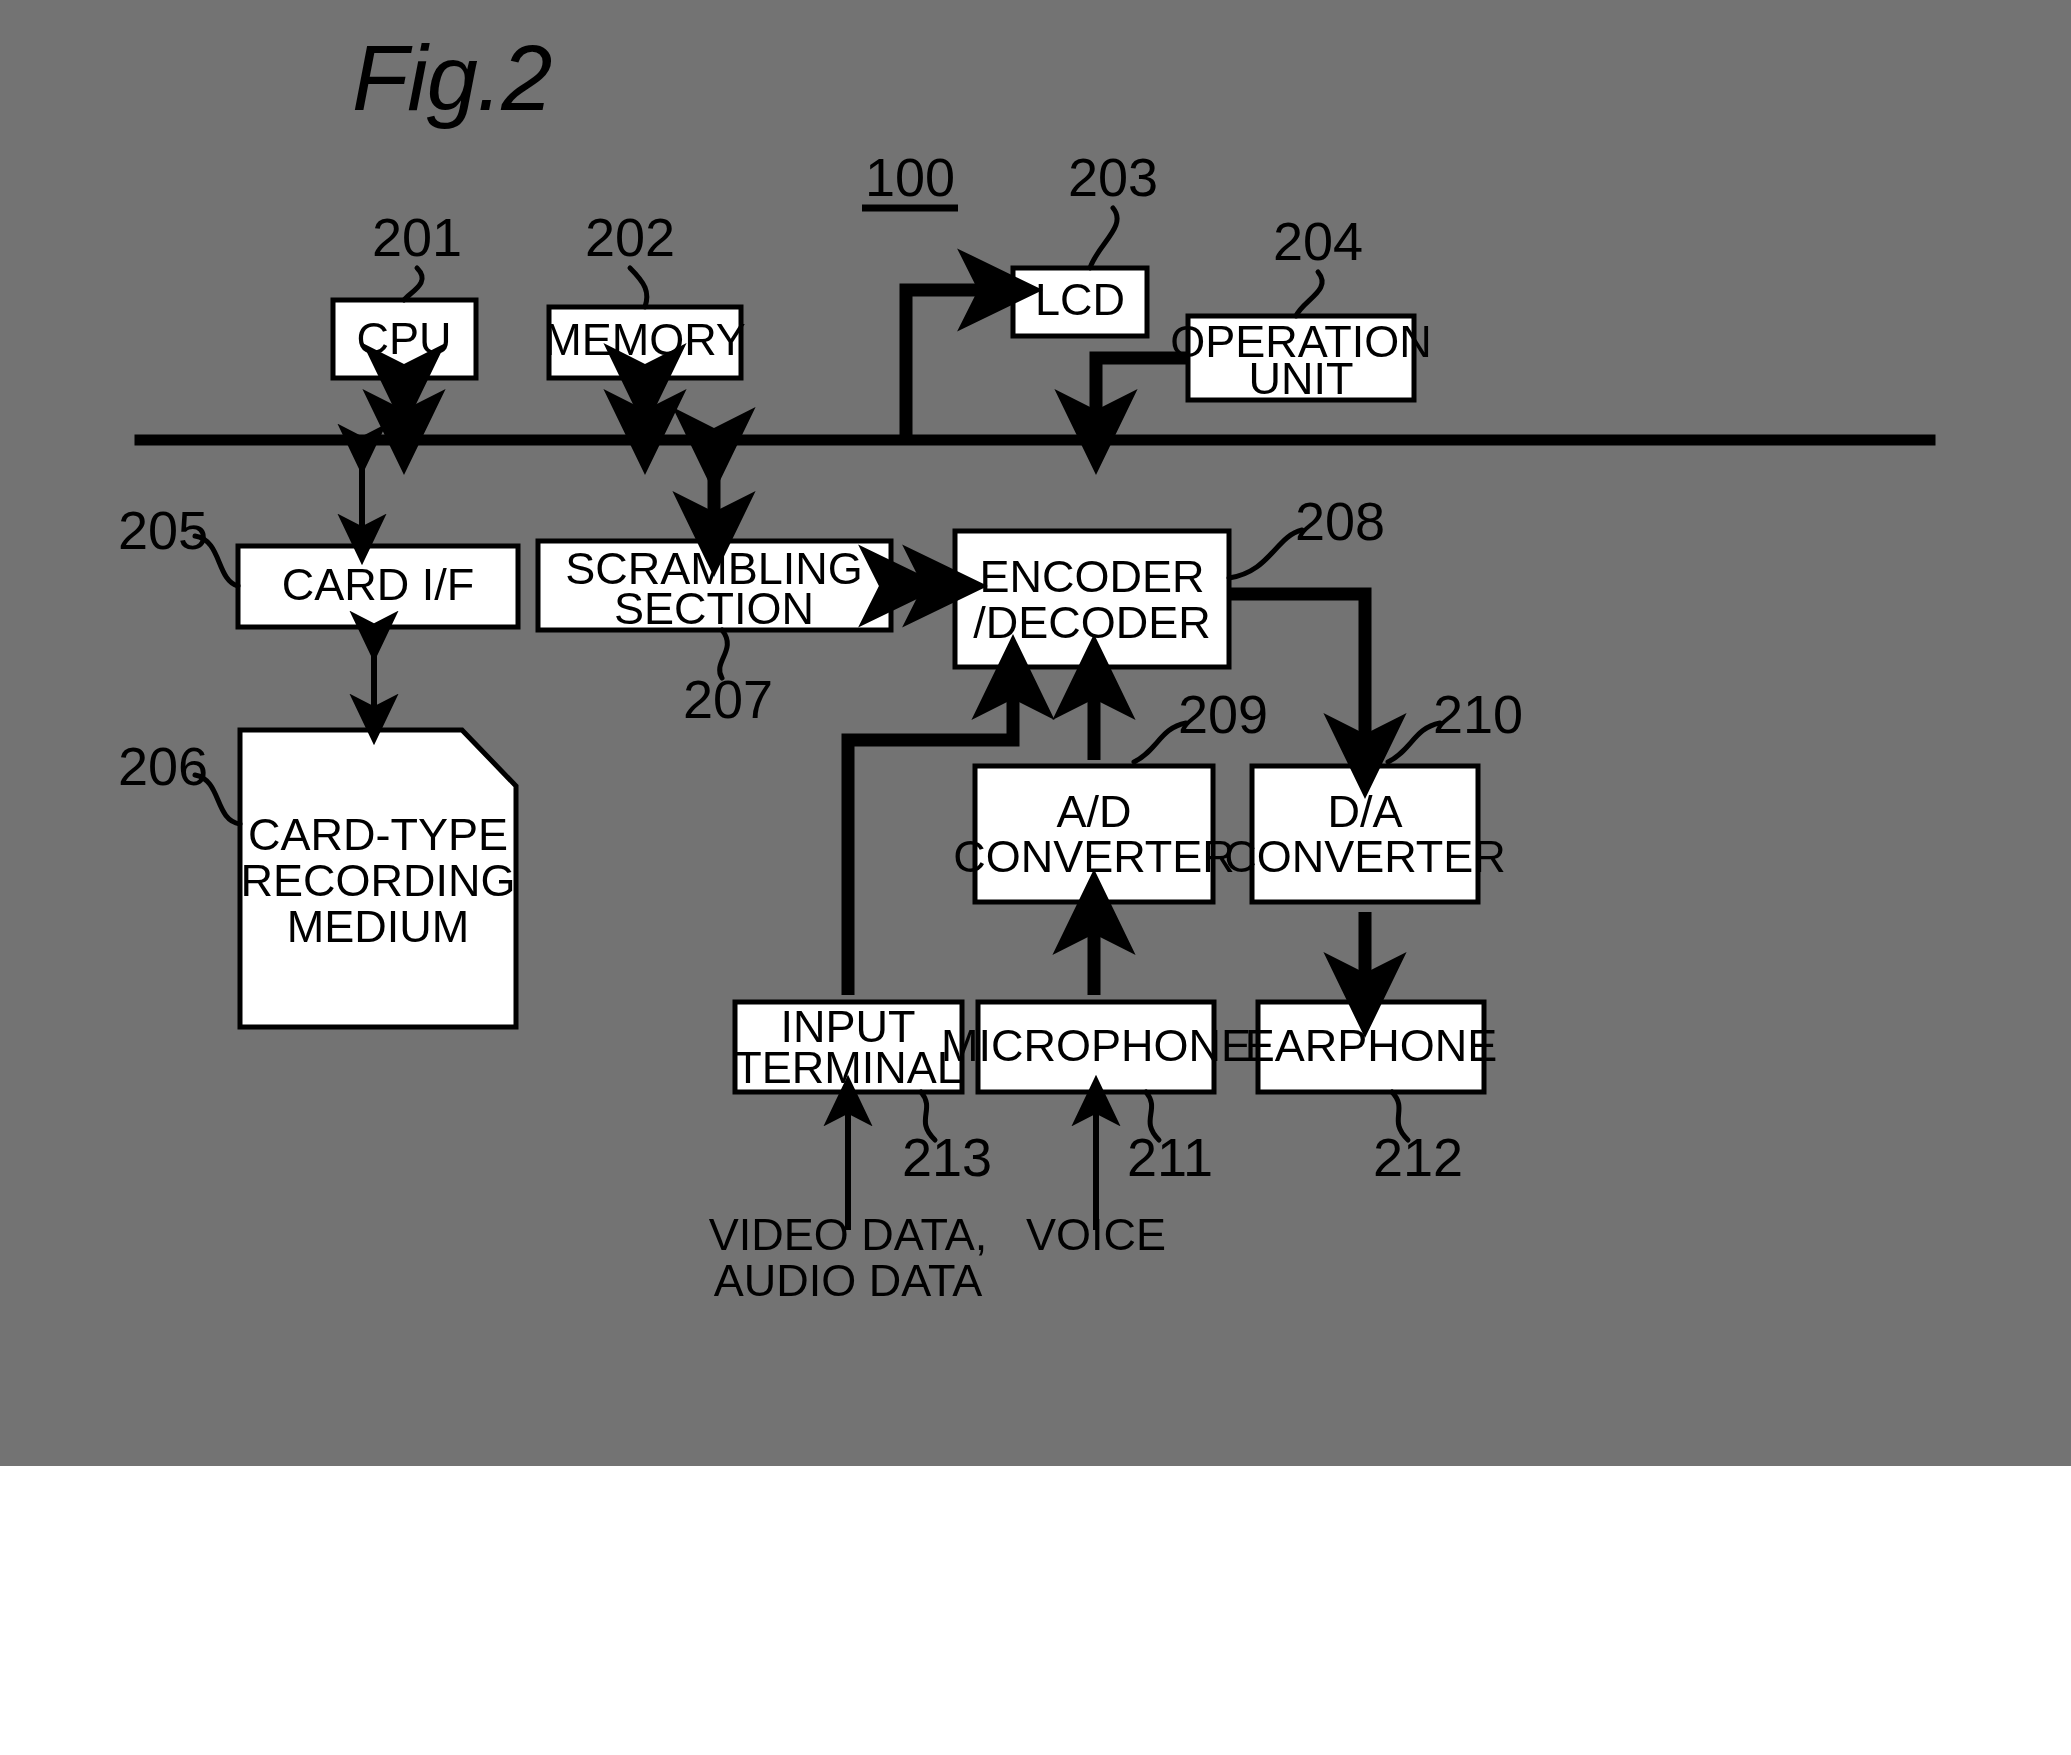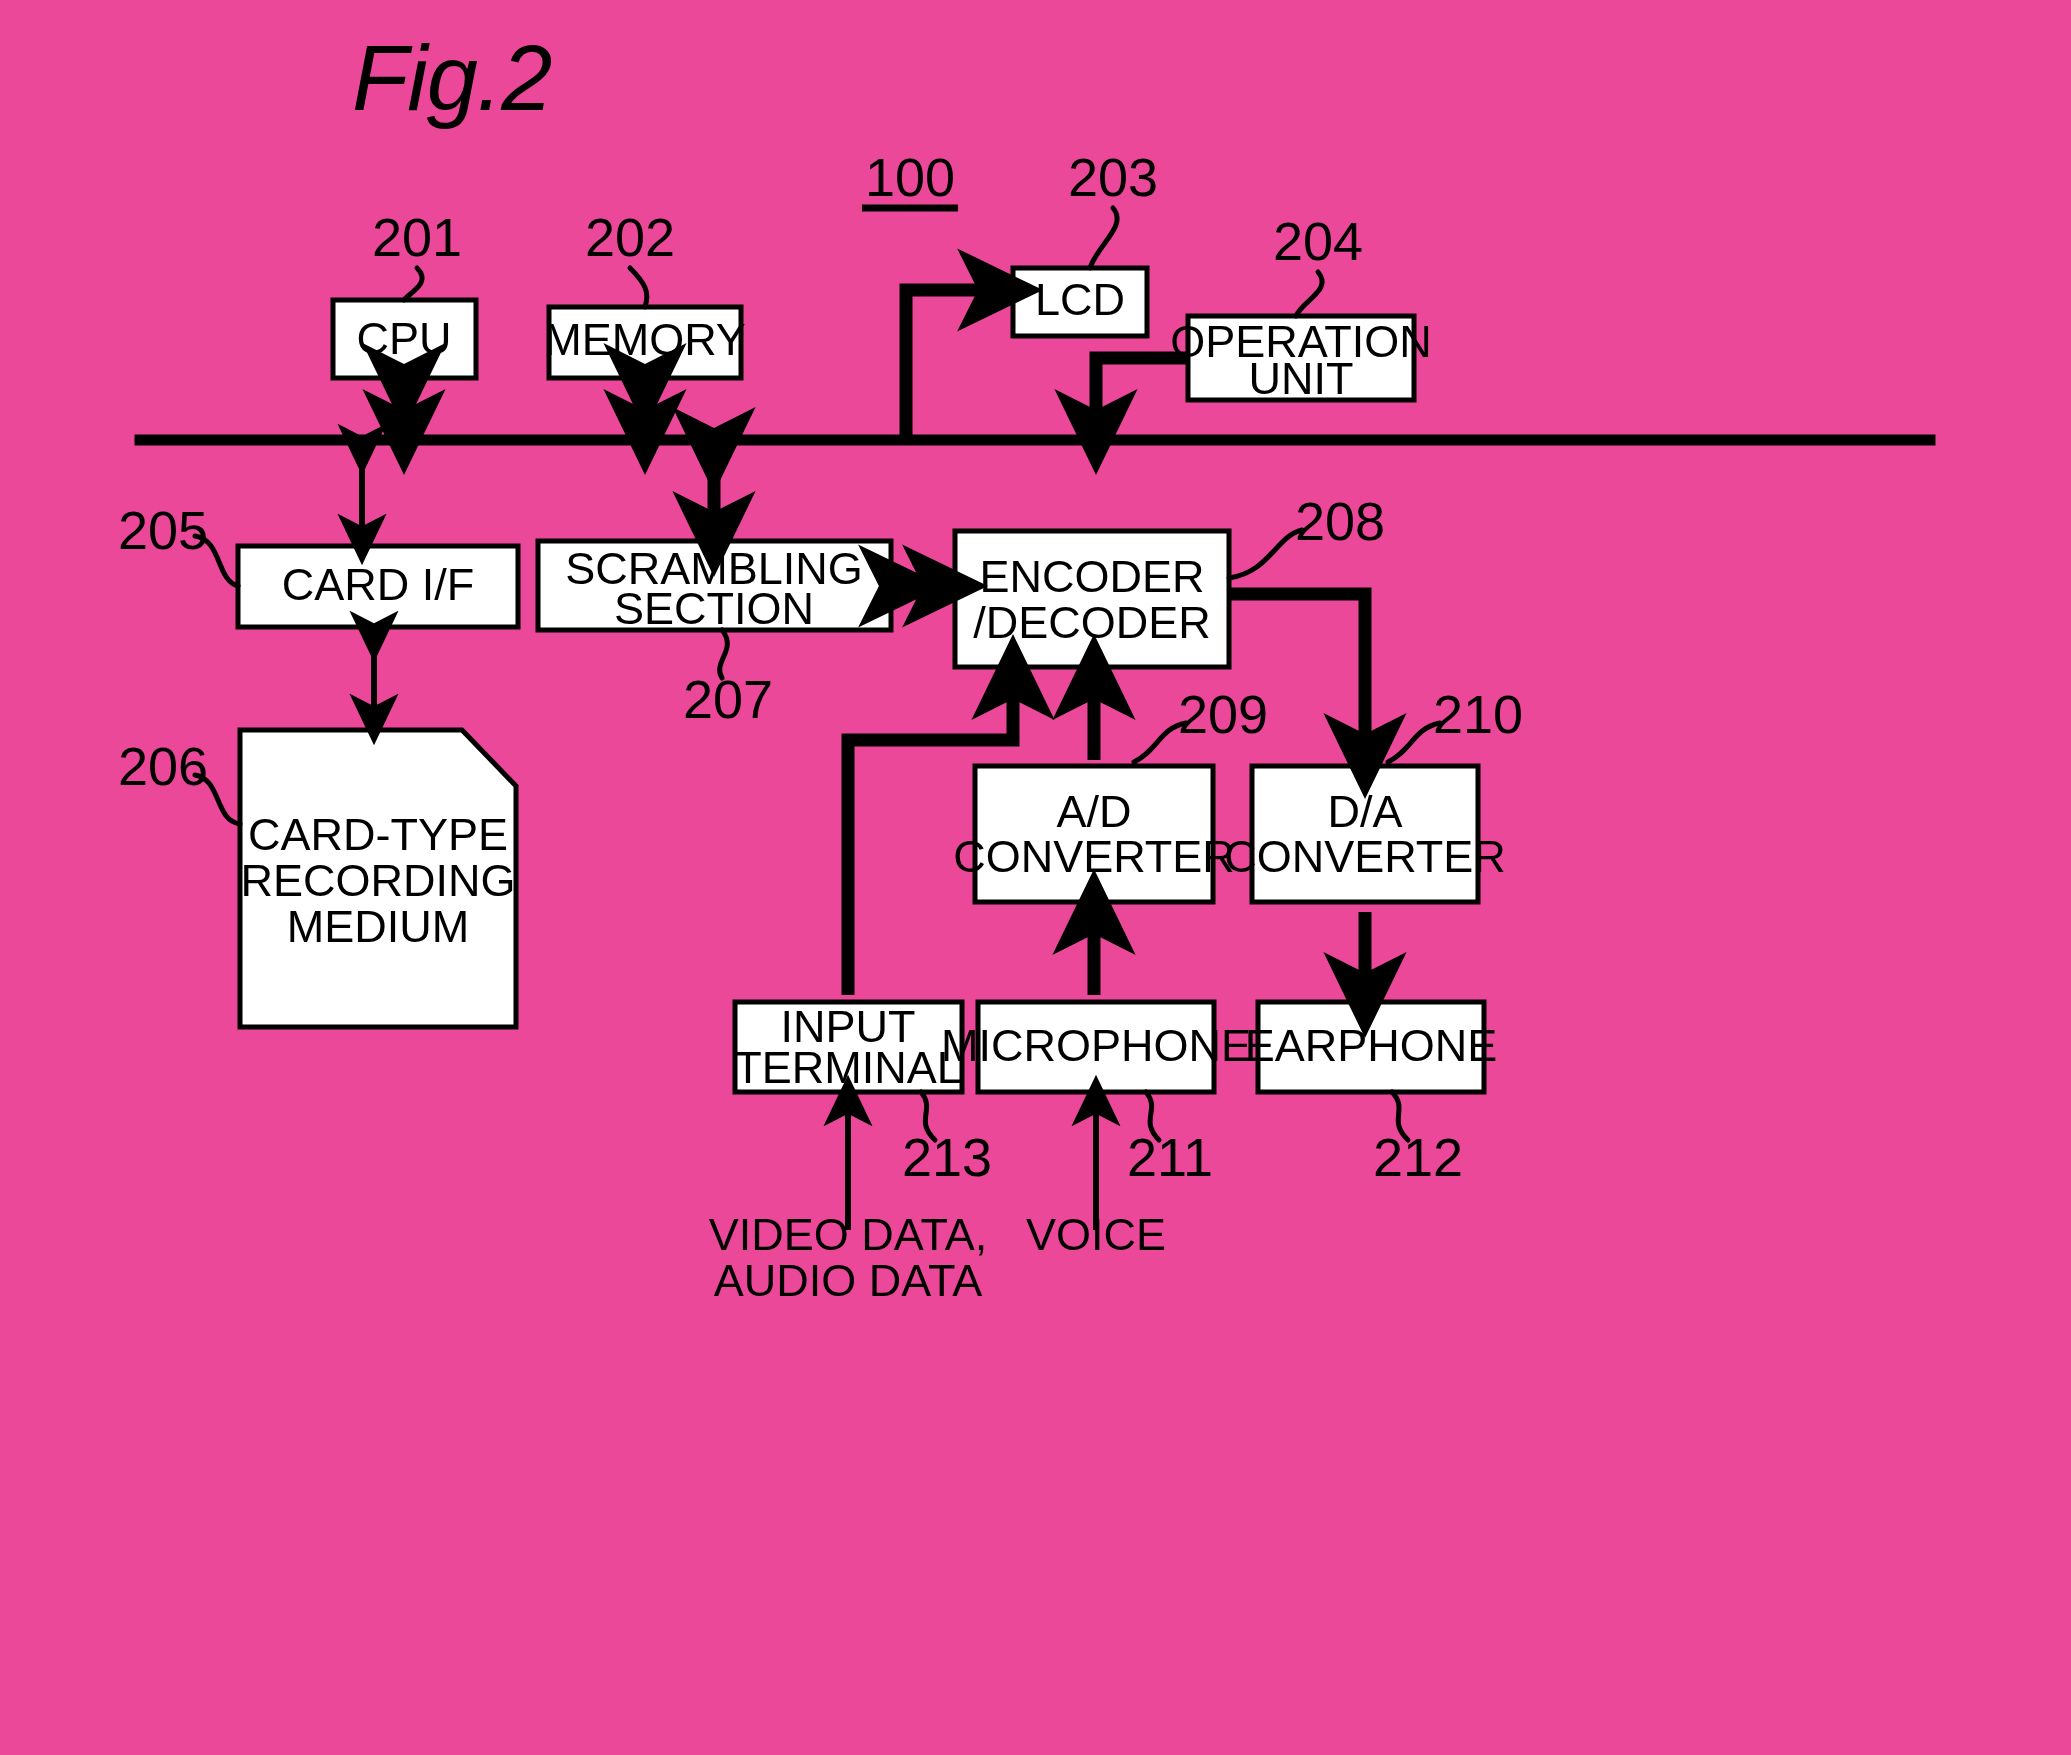--- a/index.html
+++ b/index.html
@@ -10,22 +10,22 @@
   body {
     width: 2071px;
     height: 1755px;
     font-family: "Liberation Sans", sans-serif;
     color: #000000;
     overflow: hidden;
   }
   #figure-root {
     position: relative;
     width: 2071px;
-    height: 1755px;
-    background: #ec4899;
+    height: 1466px;
+    background: #737373;
   }
   svg#diagram {
     position: absolute;
     left: 0;
     top: 0;
     width: 2071px;
     height: 1755px;
     display: block;
   }
   .fig-title {

